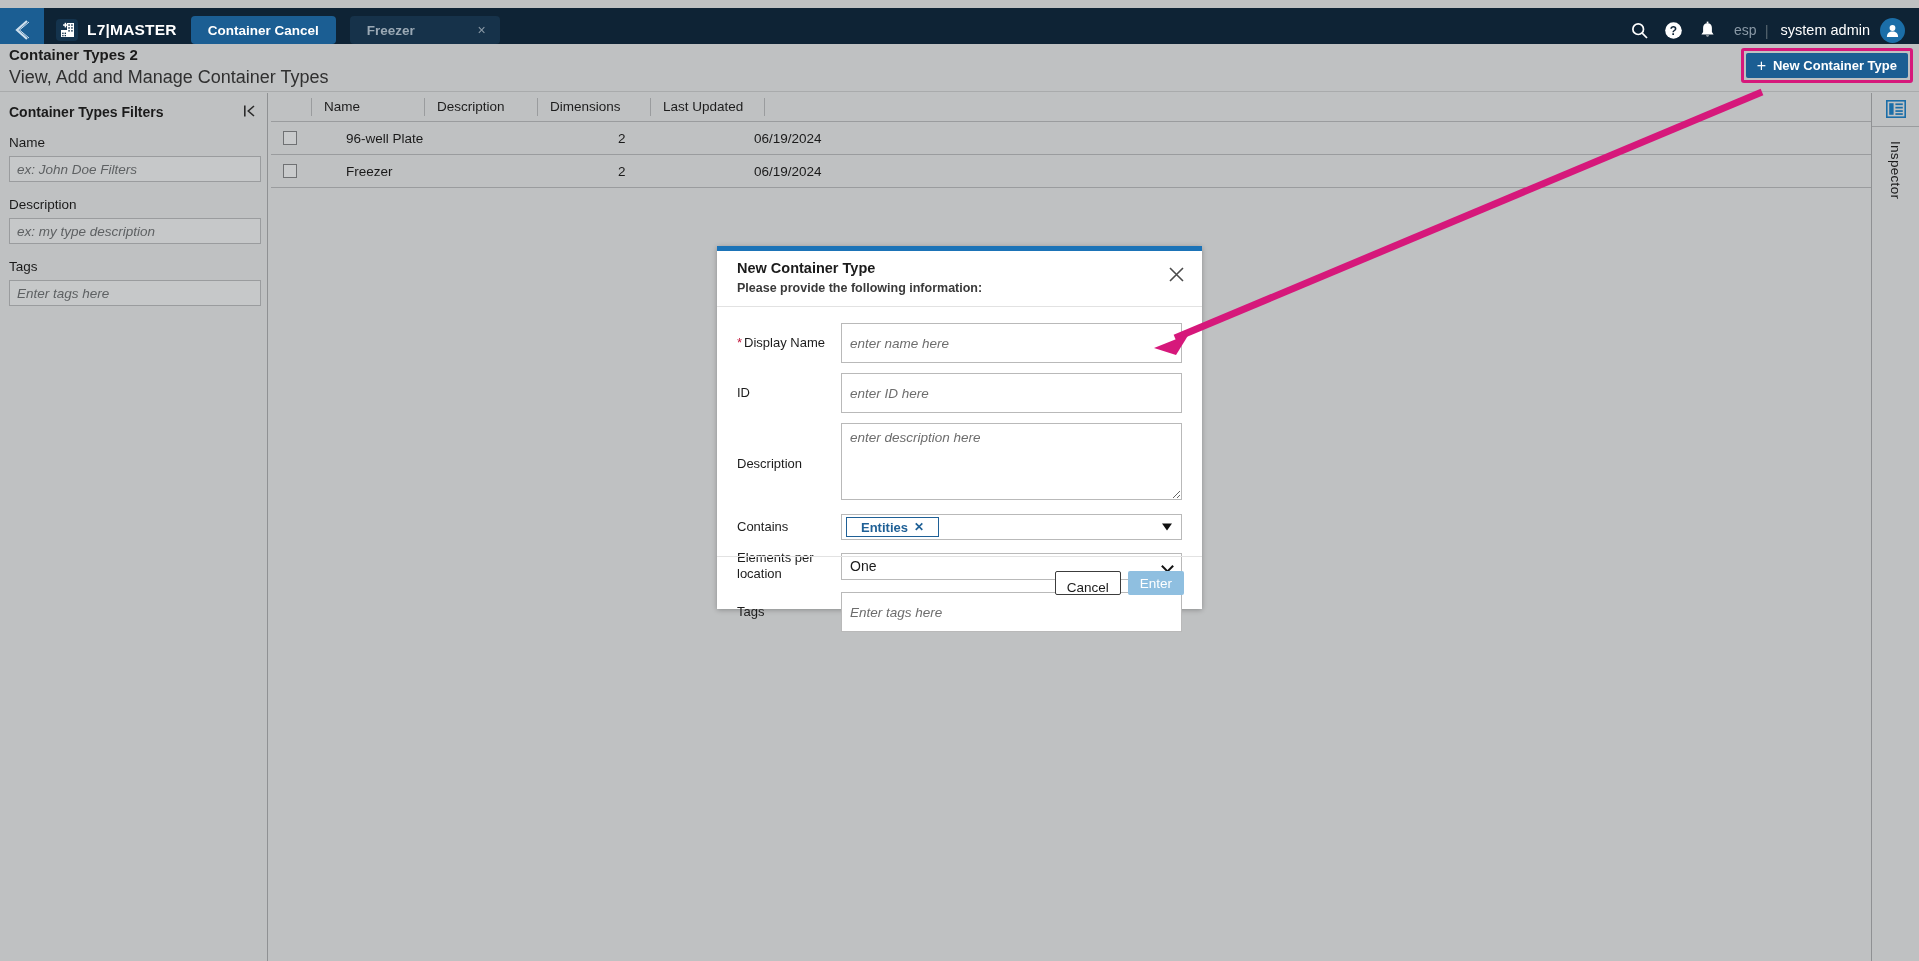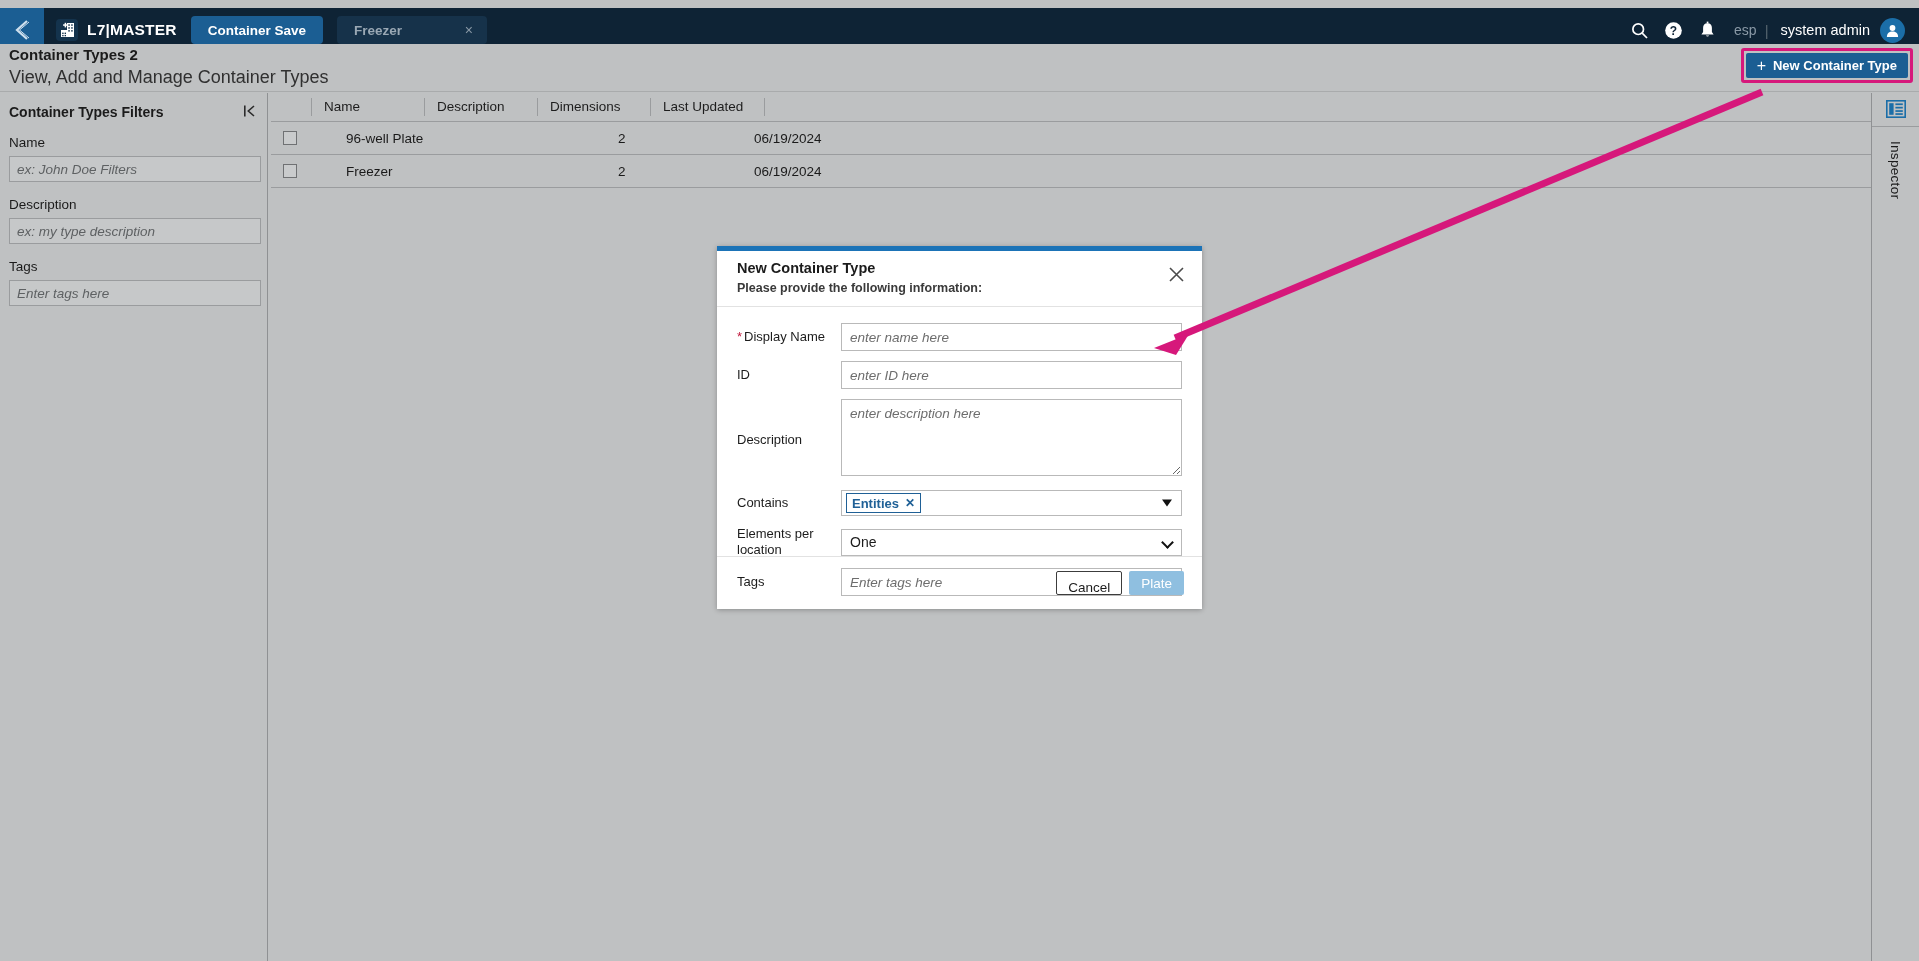--- a/index.html
+++ b/index.html
@@ -179,39 +179,39 @@
   }
   #modal-body { padding: 16px 20px 0 20px; }
   .frow { display: flex; align-items: center; margin-bottom: 10px; }
   .frow.tall { align-items: center; }
   .flabel {
     width: 104px; flex: 0 0 104px; font-size: 13px; color: #1c1c1c; line-height: 16px;
   }
   .req { color: #c0173c; margin-right: 2px; }
   .fctl { flex: 1 1 auto; }
   .tinput {
-    width: 100%; height: 28px; border: 1px solid #b9b9b9; background: #ffffff;
+    width: 100%; height: 40px; border: 1px solid #b9b9b9; background: #ffffff;
     font-family: "Liberation Sans", sans-serif; font-size: 13.5px;
     font-style: italic; color: #6d6d6d; padding: 0 8px; outline: none;
   }
   .tinput::placeholder { color: #6d6d6d; font-style: italic; opacity: 1; }
   .tarea {
     width: 100%; height: 77px; border: 1px solid #b9b9b9; background: #ffffff;
     font-family: "Liberation Sans", sans-serif; font-size: 13.5px;
     font-style: italic; color: #6d6d6d; padding: 6px 8px; outline: none; resize: vertical;
   }
   .tarea::placeholder { color: #6d6d6d; font-style: italic; opacity: 1; }
   .multisel {
     position: relative; width: 100%; height: 26px; border: 1px solid #b9b9b9;
     background: #ffffff; display: flex; align-items: center; padding: 0 4px; cursor: pointer;
   }
   .chip {
     display: inline-flex; align-items: center; gap: 6px;
     border: 1px solid #1f6096; color: #1f6096; background: #ffffff;
-    font-size: 13px; font-weight: bold; height: 20px; padding: 0 5px;
+    font-size: 13px; font-weight: bold; height: 20px; padding: 0 14px;
   }
   .chip-x { font-size: 12px; font-weight: bold; cursor: pointer; }
   .caret-solid {
     position: absolute; right: 9px; top: 50%; transform: translateY(-50%);
     width: 0; height: 0; border-left: 5px solid transparent;
     border-right: 5px solid transparent; border-top: 7px solid #111;
   }
   .nsel {
     width: 100%; height: 27px; border: 1px solid #b9b9b9; background: #ffffff;
     font-family: "Liberation Sans", sans-serif; font-size: 14px; color: #1c1c1c;
@@ -276,21 +276,21 @@
         <rect x="4.2" y="13.9" width="1.4" height="1.4" fill="#14334d"></rect>
         <rect x="6.6" y="13.9" width="1.4" height="1.4" fill="#14334d"></rect>
         <rect x="5.1" y="3.3" width="4.6" height="1.5" fill="#ffffff"></rect>
         <rect x="6.65" y="1.8" width="1.5" height="4.6" fill="#ffffff"></rect>
       </svg>
     </div>
     <div id="brand-text">L7|MASTER</div>
   </div>
 
   <div class="nav-tab active">
-    <span>Container Save</span>
+    <span>Container Cancel</span>
   </div>
 
   <div class="nav-tab inactive">
     <span class="lbl">Freezer</span>
     <span class="tab-close">×</span>
   </div>
 
   <div id="topbar-right">
     <div class="tb-icon">
       <svg width="17" height="17" viewBox="0 0 17 17" fill="none">
@@ -474,21 +474,21 @@
     <div class="frow">
       <div class="flabel">Tags</div>
       <div class="fctl">
         <input class="tinput" placeholder="Enter tags here" style="">
       </div>
     </div>
   </div>
 
   <div id="modal-foot">
     <button id="cancel-btn">Cancel</button>
-    <button id="save-btn">Plate</button>
+    <button id="save-btn">Enter</button>
   </div>
 </div>
 
 <svg id="annotation">
   <g>
     <path d="M1762 92 L1175 338" stroke="#d6187b" stroke-width="7" fill="none"></path>
     <path d="M1154 348 L1189 334 L1176 355 Z" fill="#d6187b"></path>
   </g>
 </svg>
 

